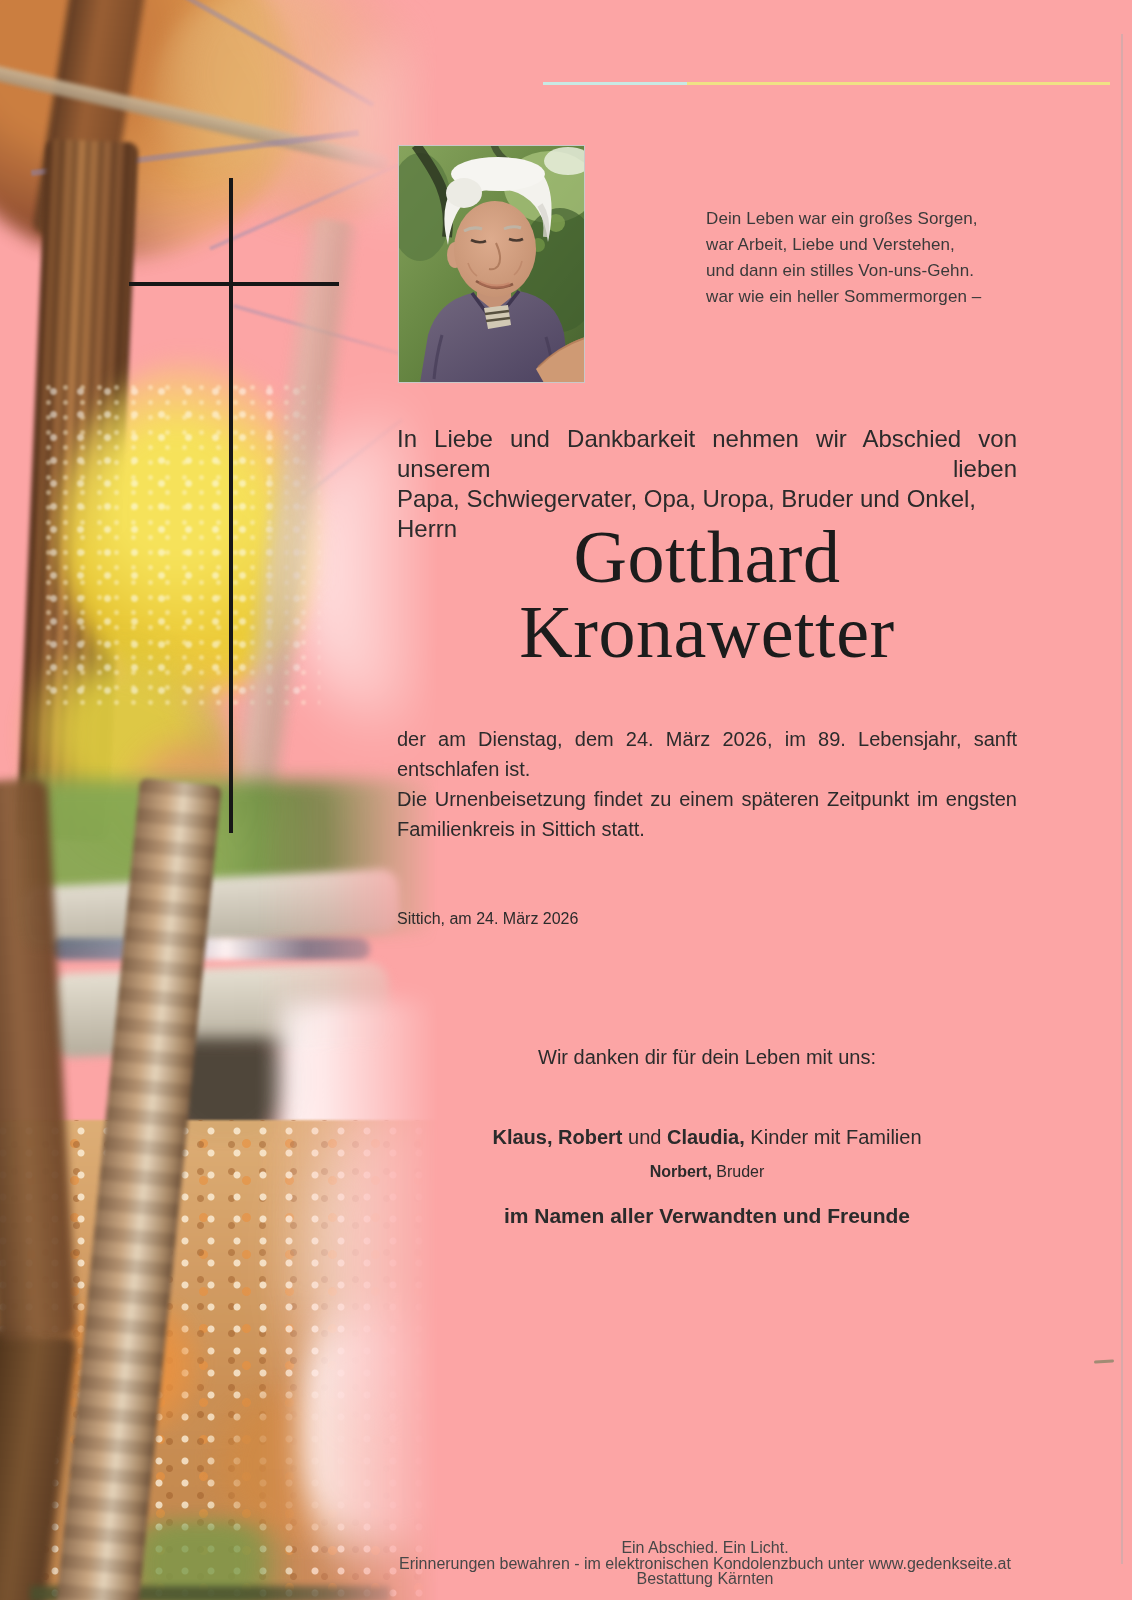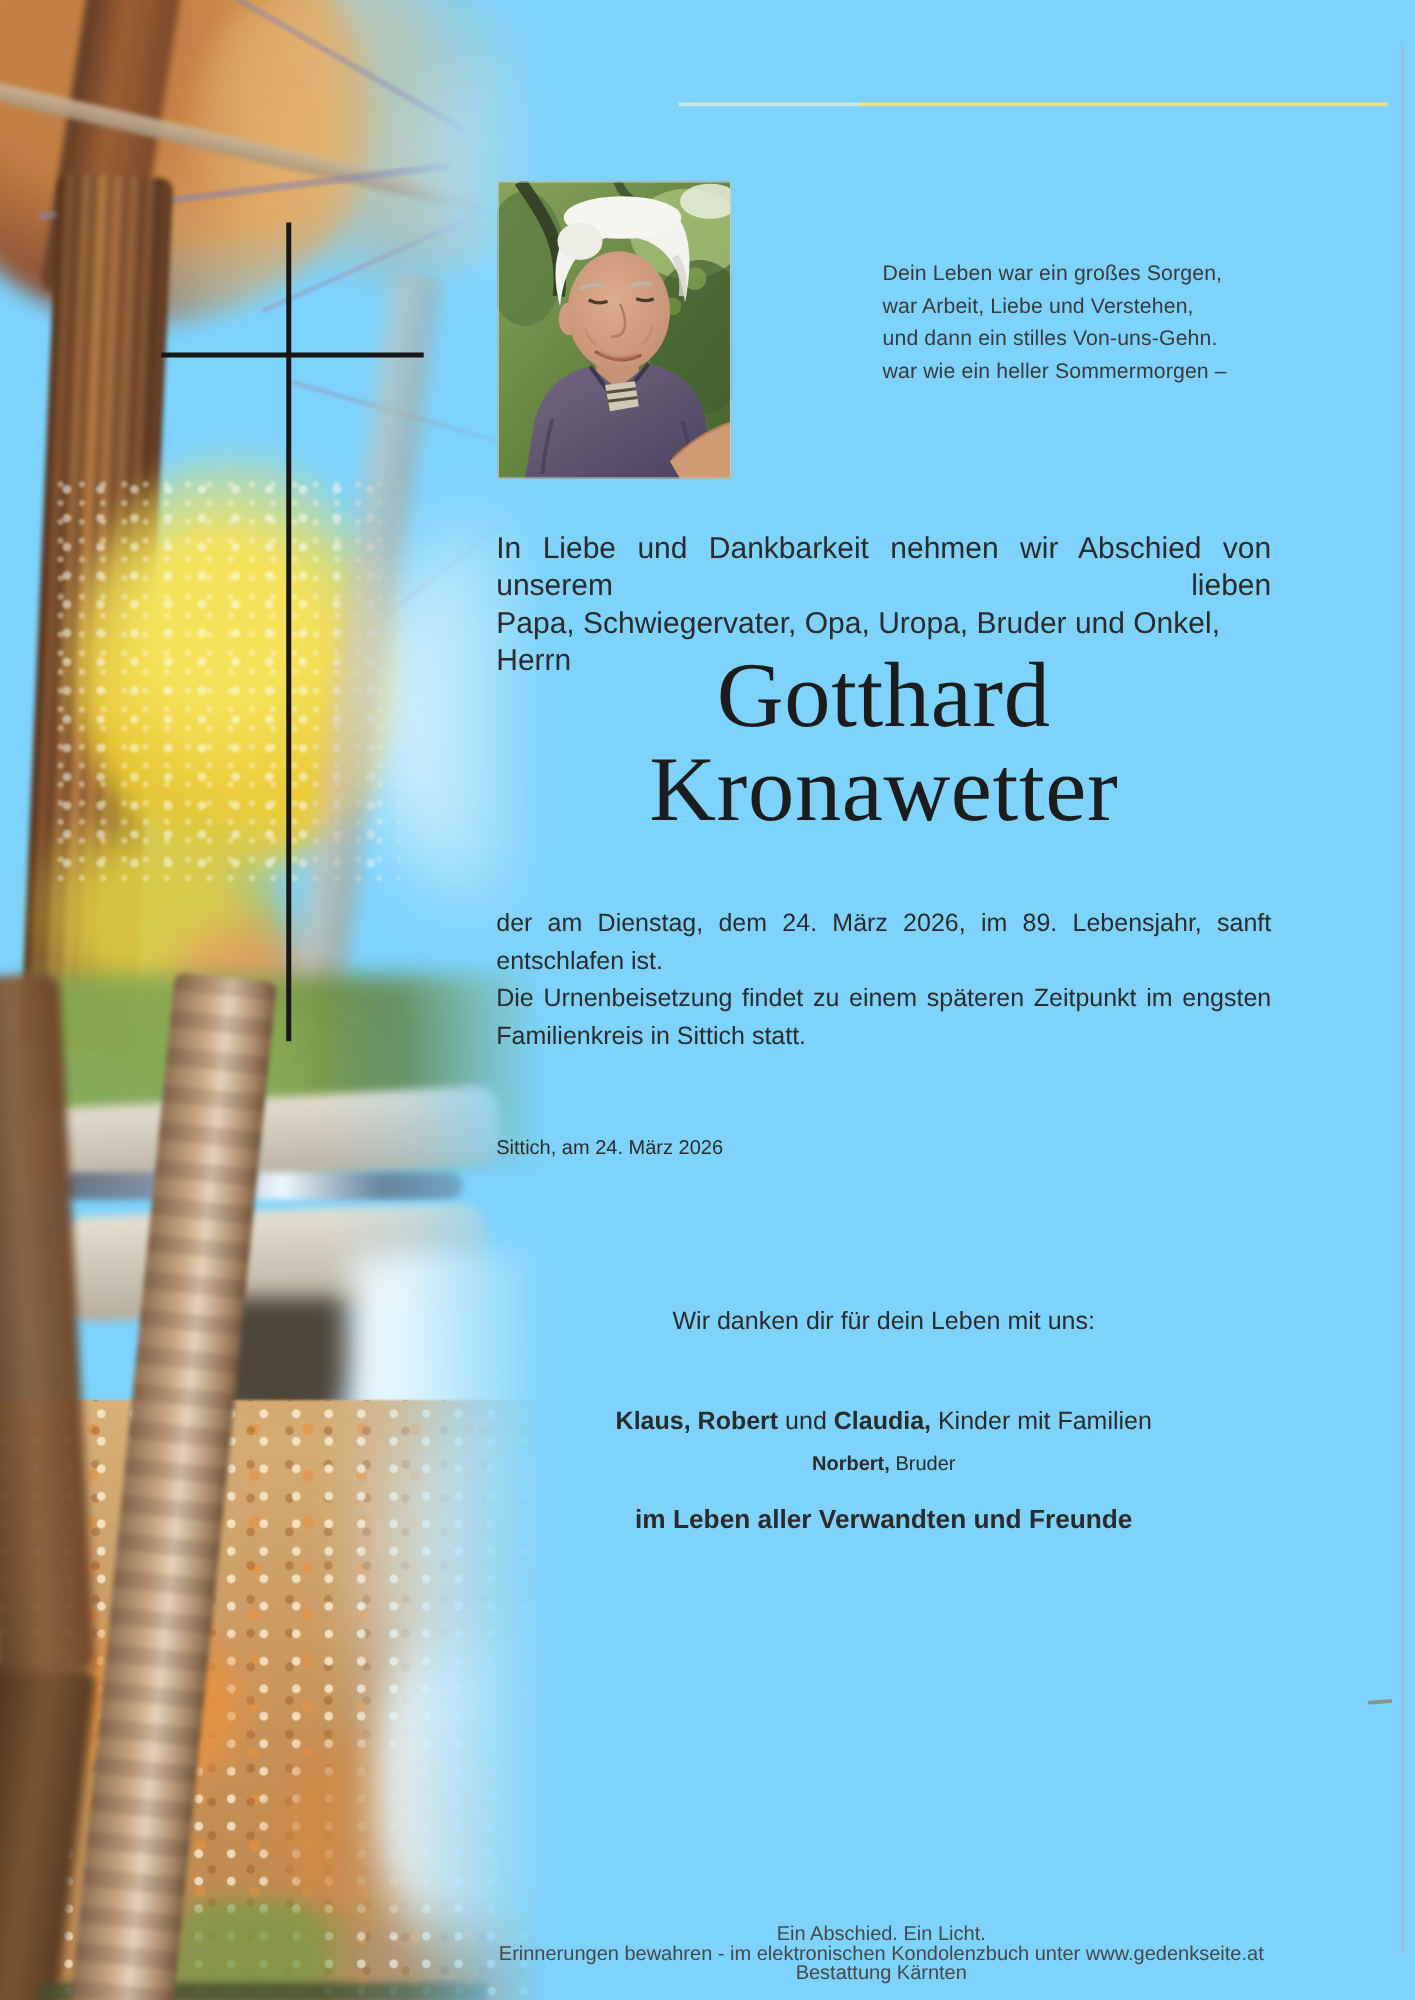--- a/index.html
+++ b/index.html
@@ -1,18 +1,18 @@
 <!DOCTYPE html>
 <html><head>
 <meta charset="utf-8">
 <style>
   html,body{margin:0;padding:0;background:#ffffff;}
   .page{
     position:relative; width:1132px; height:1600px; margin:0 auto;
-    background:#7dd3fc; overflow:hidden;
+    background:#fca5a5; overflow:hidden;
     font-family:"Liberation Sans", sans-serif; color:#2b2b2b;
   }
   
   .nature{
     position:absolute; left:0; top:0; width:452px; height:1600px;
     -webkit-mask-image:linear-gradient(to right,#000 0%,#000 57%,rgba(0,0,0,.78) 72%,rgba(0,0,0,.34) 86%,transparent 97%);
     mask-image:linear-gradient(to right,#000 0%,#000 57%,rgba(0,0,0,.78) 72%,rgba(0,0,0,.34) 86%,transparent 97%);
   }
   .nature *{position:absolute;}
   .blob{border-radius:50%;}
@@ -263,21 +263,21 @@
     <div class="jline">Die Urnenbeisetzung findet zu einem späteren Zeitpunkt im engsten</div>
     <div>Familienkreis in Sittich statt.</div>
   </div>
 
   <div class="col dateline">Sittich, am 24. März 2026</div>
 
   <div class="col thanks">Wir danken dir für dein Leben mit uns:</div>
 
   <div class="col fam1"><span class="b">Klaus, Robert</span><span> und </span><span class="b">Claudia,</span><span> Kinder mit Familien</span></div>
   <div class="col fam2"><span class="b">Norbert,</span><span> Bruder</span></div>
-  <div class="col closing">im Leben aller Verwandten und Freunde</div>
+  <div class="col closing">im Namen aller Verwandten und Freunde</div>
 
   <div class="footer">
     <div>Ein Abschied. Ein Licht.</div>
     <div>Erinnerungen bewahren - im elektronischen Kondolenzbuch unter www.gedenkseite.at</div>
     <div>Bestattung Kärnten</div>
     <div class="printer">Wulfenia Druck, Feldkirchen</div>
   </div>
 
 </div>
 

